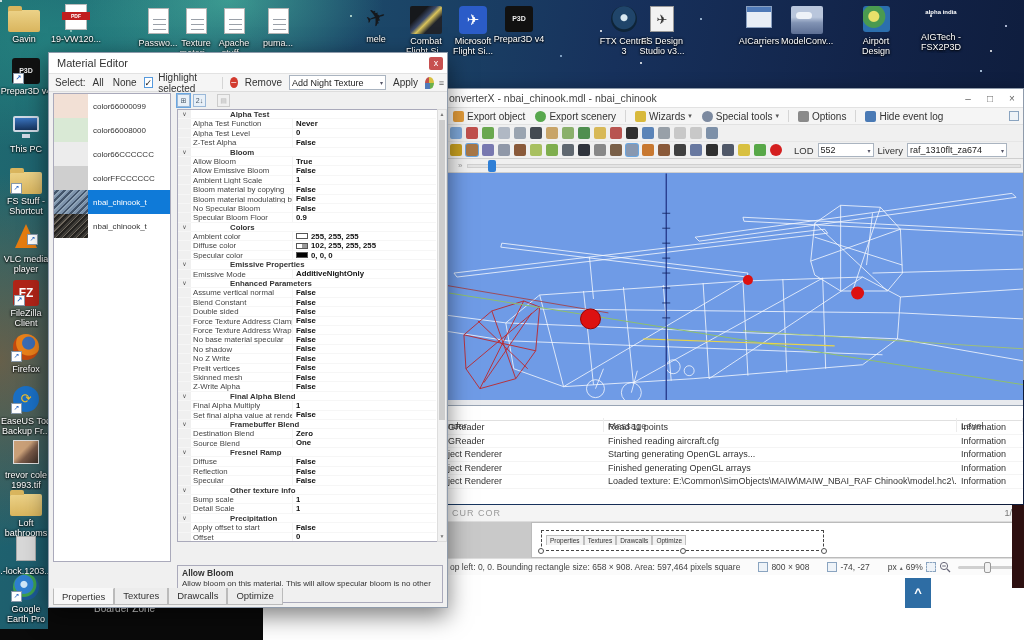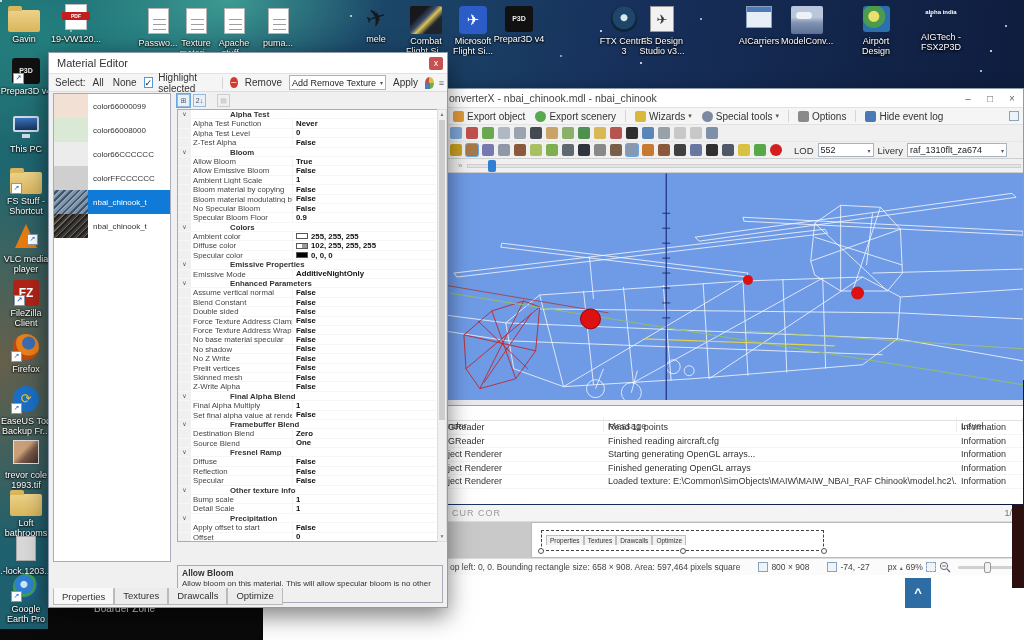--- a/index.html
+++ b/index.html
@@ -602,21 +602,21 @@
     <div class="me-toolbar">
       <span>Select:</span>
       <span class="link">All</span>
       <span class="link">None</span>
       <span class="chk">✓</span>
       <span>Highlight selected</span>
       <span class="vsep"></span>
       <span class="rem-ico">–</span>
       <span class="link">Remove</span>
       <span class="combo nt-combo">
-        <span>Add Remove Texture</span>
+        <span>Add Night Texture</span>
         <span class="ca">▾</span>
         </span>
       <span class="link">Apply</span>
       <span class="pal"></span>
       <span class="ovf">≡</span>
     </div>
     <div class="me-body">
       <div class="matlist">
 
           <div class="mitem">

